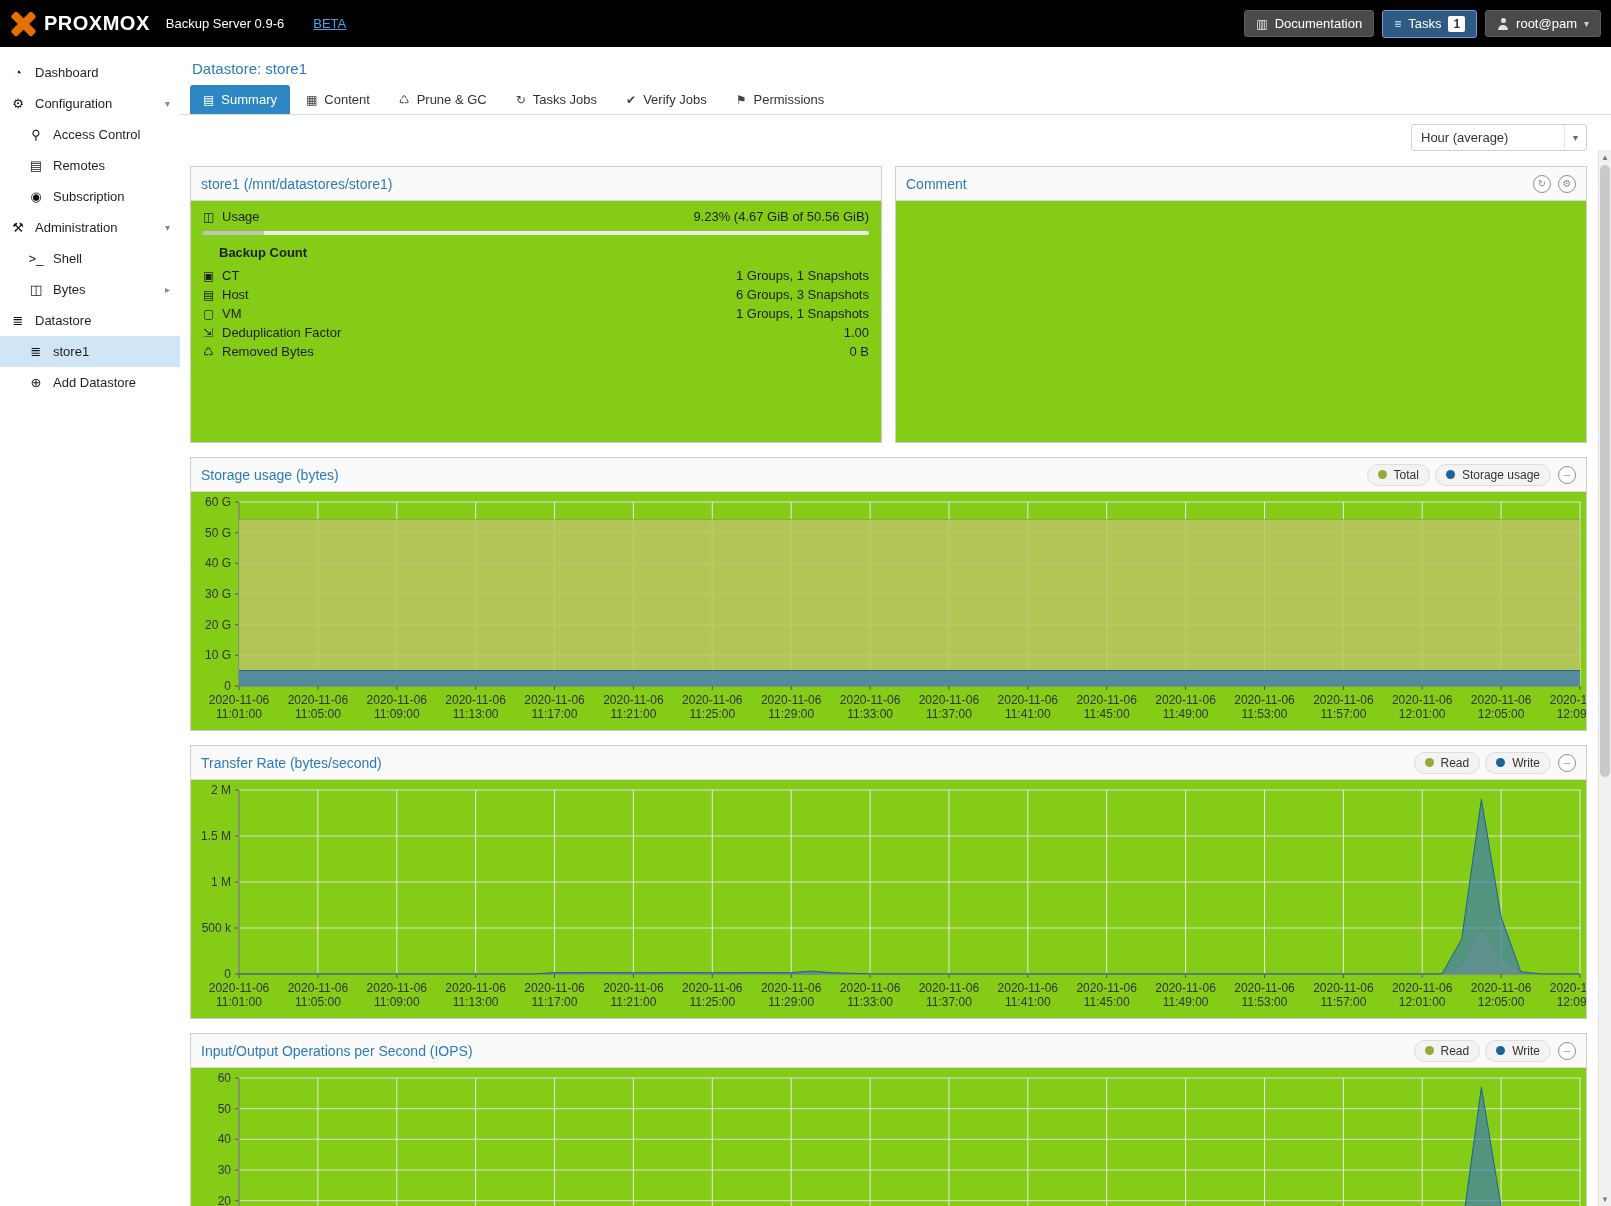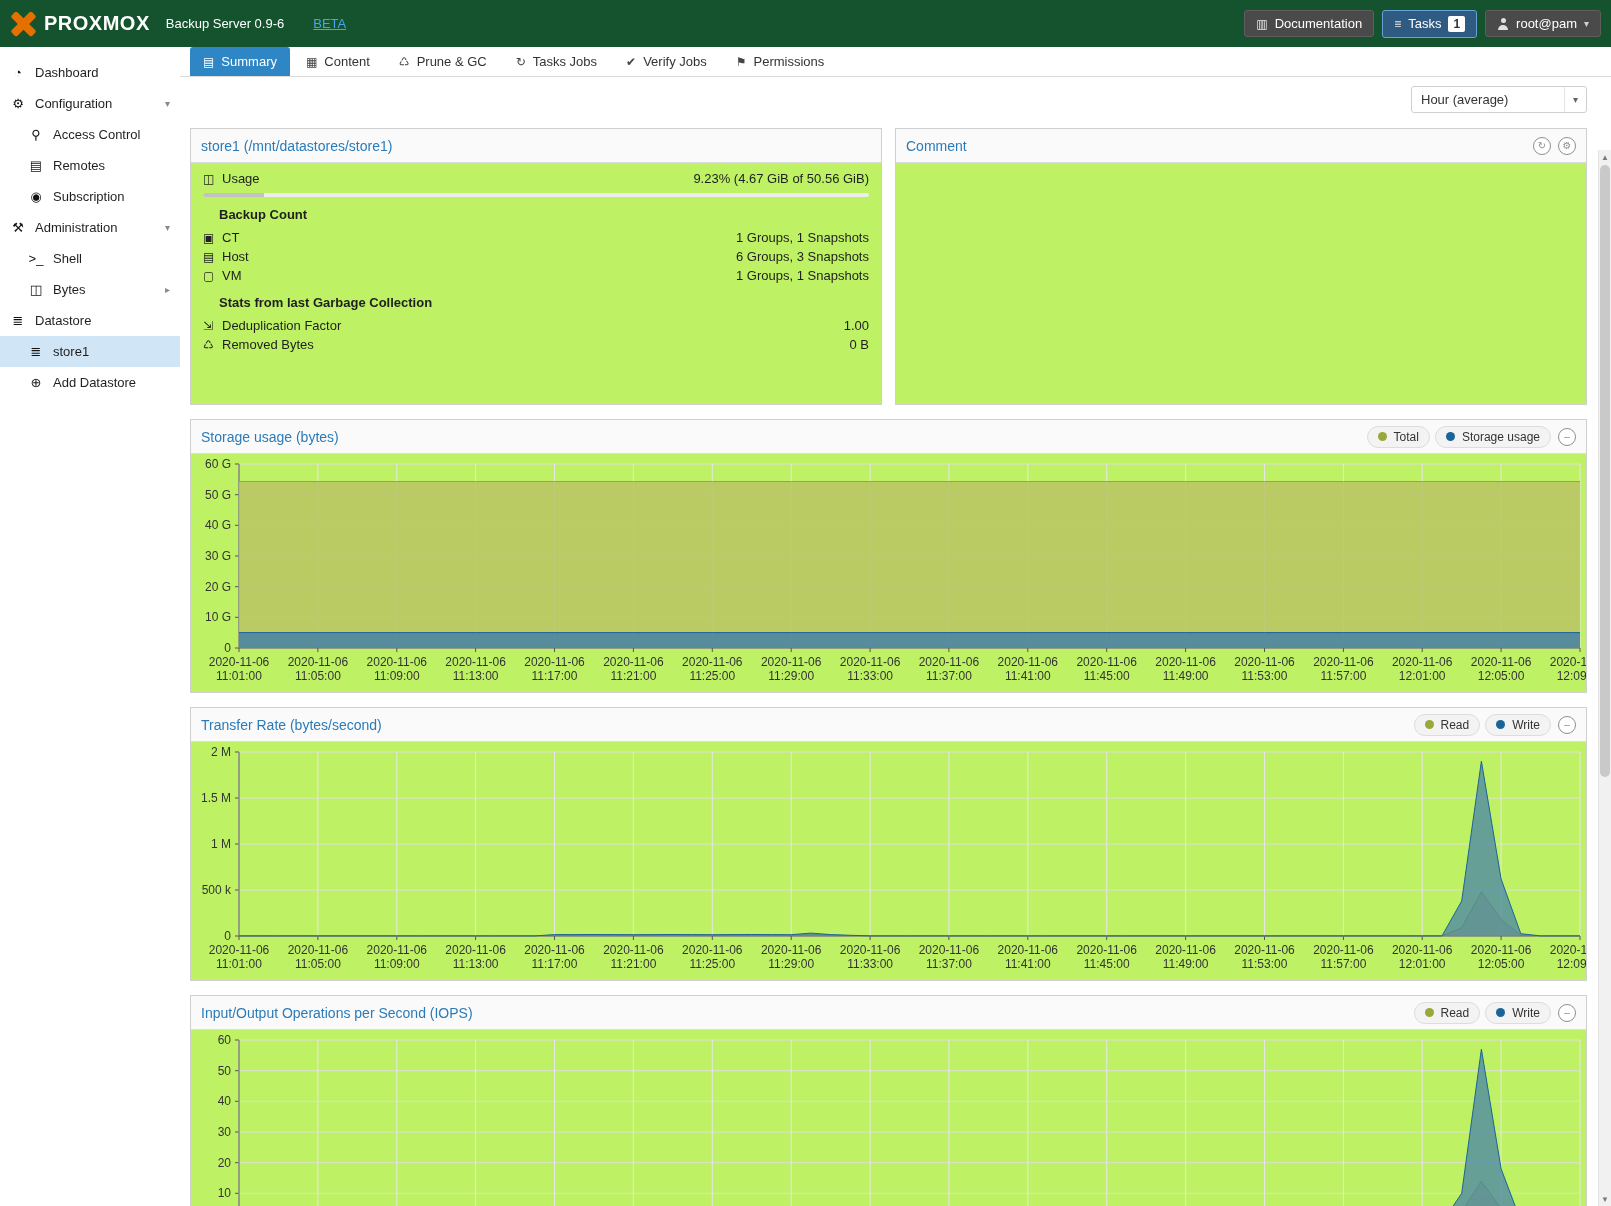--- a/index.html
+++ b/index.html
@@ -1,20 +1,20 @@
 <!DOCTYPE html>
 <html><head>
 <meta charset="utf-8">
 <style>
   * { margin:0; padding:0; box-sizing:border-box; }
   html,body { width:1611px; height:1206px; overflow:hidden; background:#fff;
     font-family:"Liberation Sans","DejaVu Sans",sans-serif; font-size:13px; color:#1f1f1f; }
 
   
-  .app-header { height:47px; background:#14532d; display:flex; align-items:center; padding:0 10px; gap:8px; }
+  .app-header { height:47px; background:#000000; display:flex; align-items:center; padding:0 10px; gap:8px; }
   .brand { display:flex; align-items:center; gap:7px; }
   .logo-x { width:27px; height:27px; position:relative; display:inline-block; }
   .logo-x::before, .logo-x::after { content:""; position:absolute; left:-1px; top:10px; width:29px; height:8px;
     background:#e57000; border-radius:2px; }
   .logo-x::before { transform:rotate(45deg); }
   .logo-x::after  { transform:rotate(-45deg); }
   .brand-name { color:#fff; font-weight:700; font-size:20px; letter-spacing:.5px; }
   .product-name { color:#fff; font-size:13px; margin-left:8px; }
   .beta-link { color:#4aa3e8; font-size:13px; margin-left:21px; text-decoration:underline; cursor:pointer; }
   .header-spacer { flex:1; }
@@ -55,21 +55,21 @@
   .combo { display:flex; align-items:center; border:1px solid #cfcfcf; border-radius:3px; height:27px;
     width:176px; background:#fff; cursor:pointer; }
   .combo-text { flex:1; padding:0 9px; color:#333; }
   .combo-trigger { width:22px; height:100%; display:flex; align-items:center; justify-content:center;
     border-left:1px solid #e4e4e4; color:#666; font-size:10px; }
 
   
   .content { padding:6px 24px 0 10px; display:flex; flex-direction:column; gap:14px; }
   .two-col { display:flex; gap:13px; }
   .two-col .panel { flex:1; height:277px; display:flex; flex-direction:column; }
-  .panel { border:1px solid #cfcfcf; background:#bef264; }
+  .panel { border:1px solid #cfcfcf; background:#84cc16; }
   .panel-header { display:flex; align-items:center; padding:0 10px; height:34px;
     border-bottom:1px solid #dcdcdc; background:#fafafa; flex:none; }
   .panel-title { color:#2b7bb9; font-size:14px; }
   .panel-tools { margin-left:auto; display:flex; gap:7px; align-items:center; }
   .tool-circle { width:18px; height:18px; border-radius:50%; border:1.5px solid #8f8f8f; color:#8f8f8f;
     display:flex; align-items:center; justify-content:center; font-size:10px; cursor:pointer; background:#fff; }
   .panel-body { padding:6px 12px 12px; flex:1; }
 
   .srow { display:flex; align-items:center; min-height:19px; }
   .srow .ricon { width:19px; font-size:12px; color:#222; }
@@ -169,20 +169,23 @@
       <span class="sicon">≣</span>
       <span>store1</span>
     </div>
     <div class="side-item child">
       <span class="sicon">⊕</span>
       <span>Add Datastore</span>
     </div>
   </div>
 
   <div class="main">
+    <div class="page-title-row">
+      <span class="page-title">Datastore: store1</span>
+    </div>
 
     <div class="tabbar">
       <div class="tab active">
         <span class="ticon">▤</span>
         <span>Summary</span>
       </div>
       <div class="tab">
         <span class="ticon">▦</span>
         <span>Content</span>
       </div>
@@ -238,21 +241,20 @@
             <div class="srow">
               <span class="ricon">▤</span>
               <span>Host</span>
               <span class="rvalue">6 Groups, 3 Snapshots</span>
             </div>
             <div class="srow">
               <span class="ricon">▢</span>
               <span>VM</span>
               <span class="rvalue">1 Groups, 1 Snapshots</span>
             </div>
-            <div class="section-title">Stats from last Garbage Collection</div>
             <div class="srow">
               <span class="ricon">⇲</span>
               <span>Deduplication Factor</span>
               <span class="rvalue">1.00</span>
             </div>
             <div class="srow">
               <span class="ricon">♺</span>
               <span>Removed Bytes</span>
               <span class="rvalue">0 B</span>
             </div>

